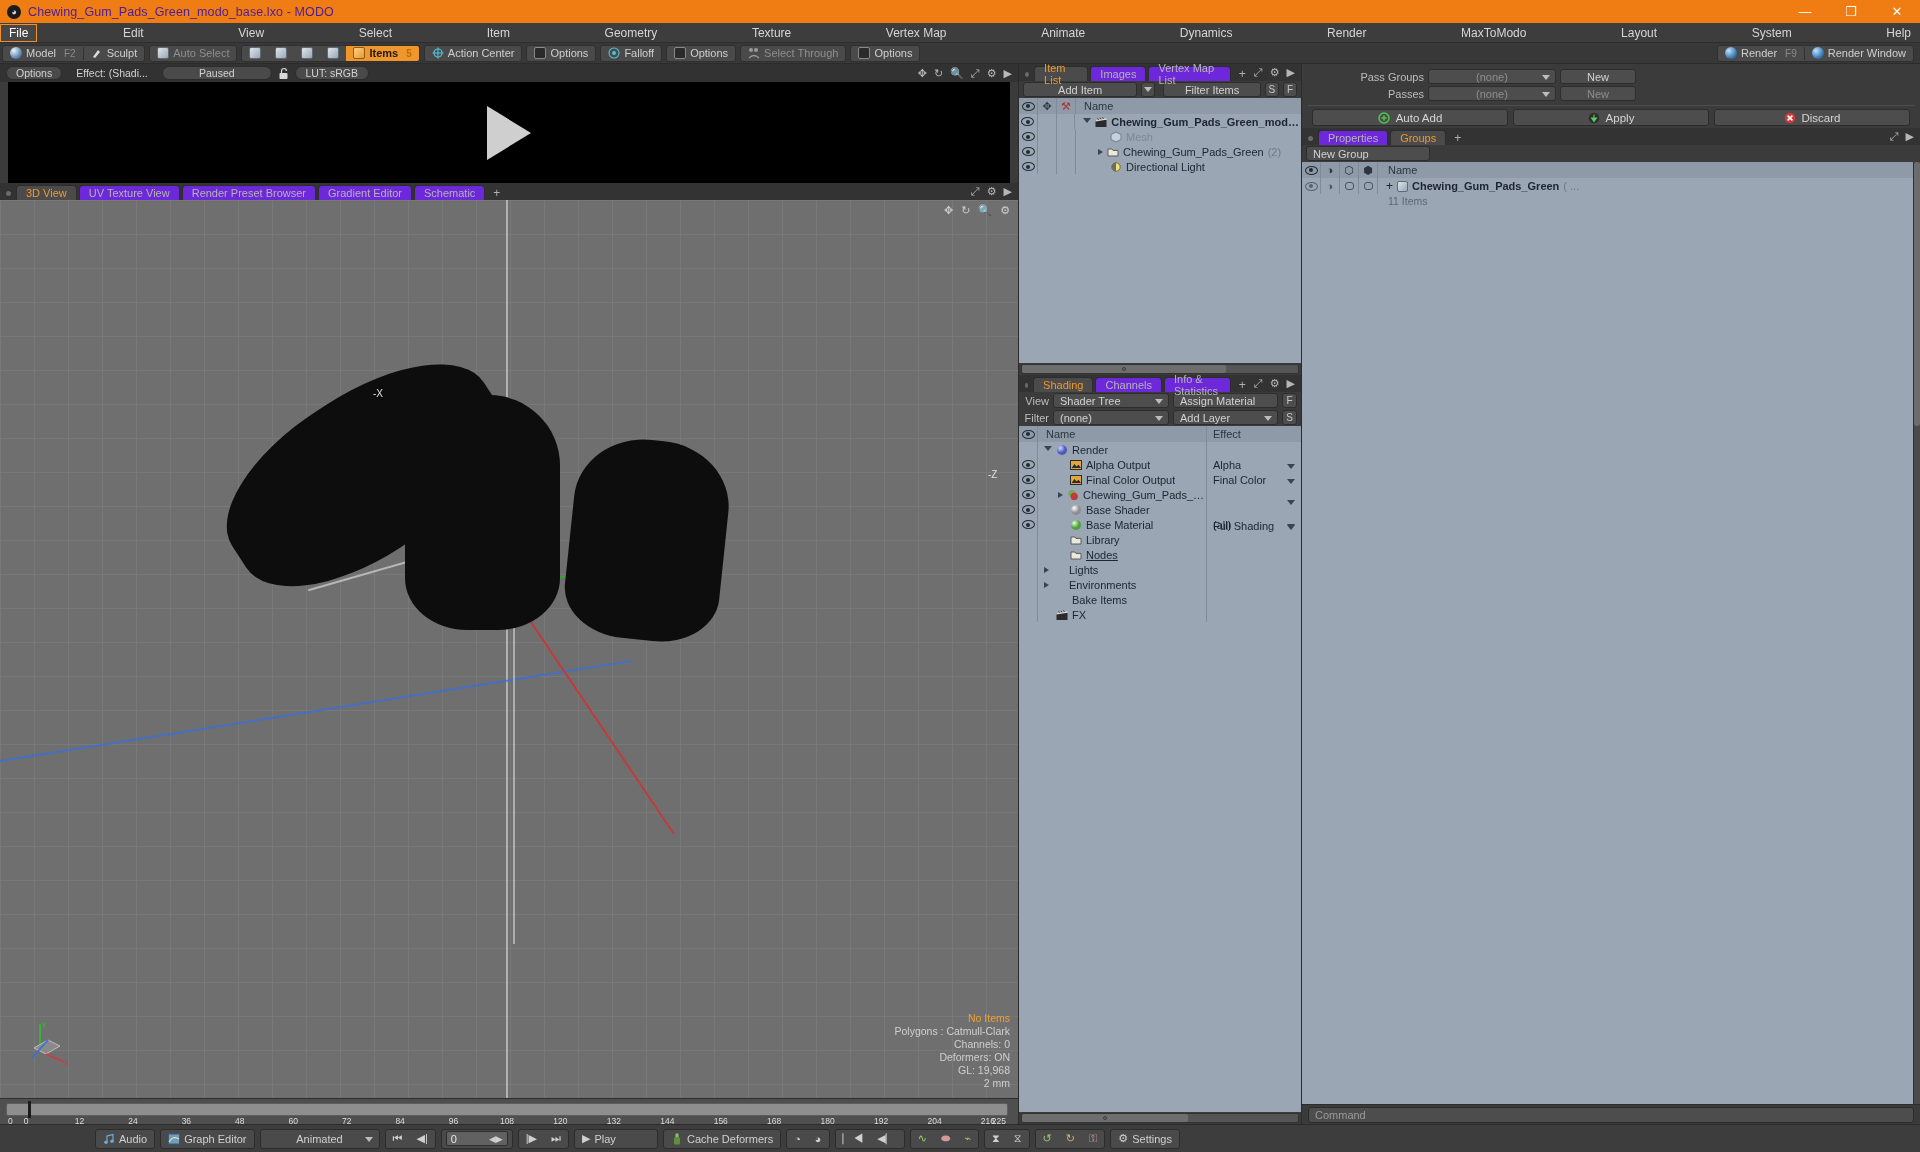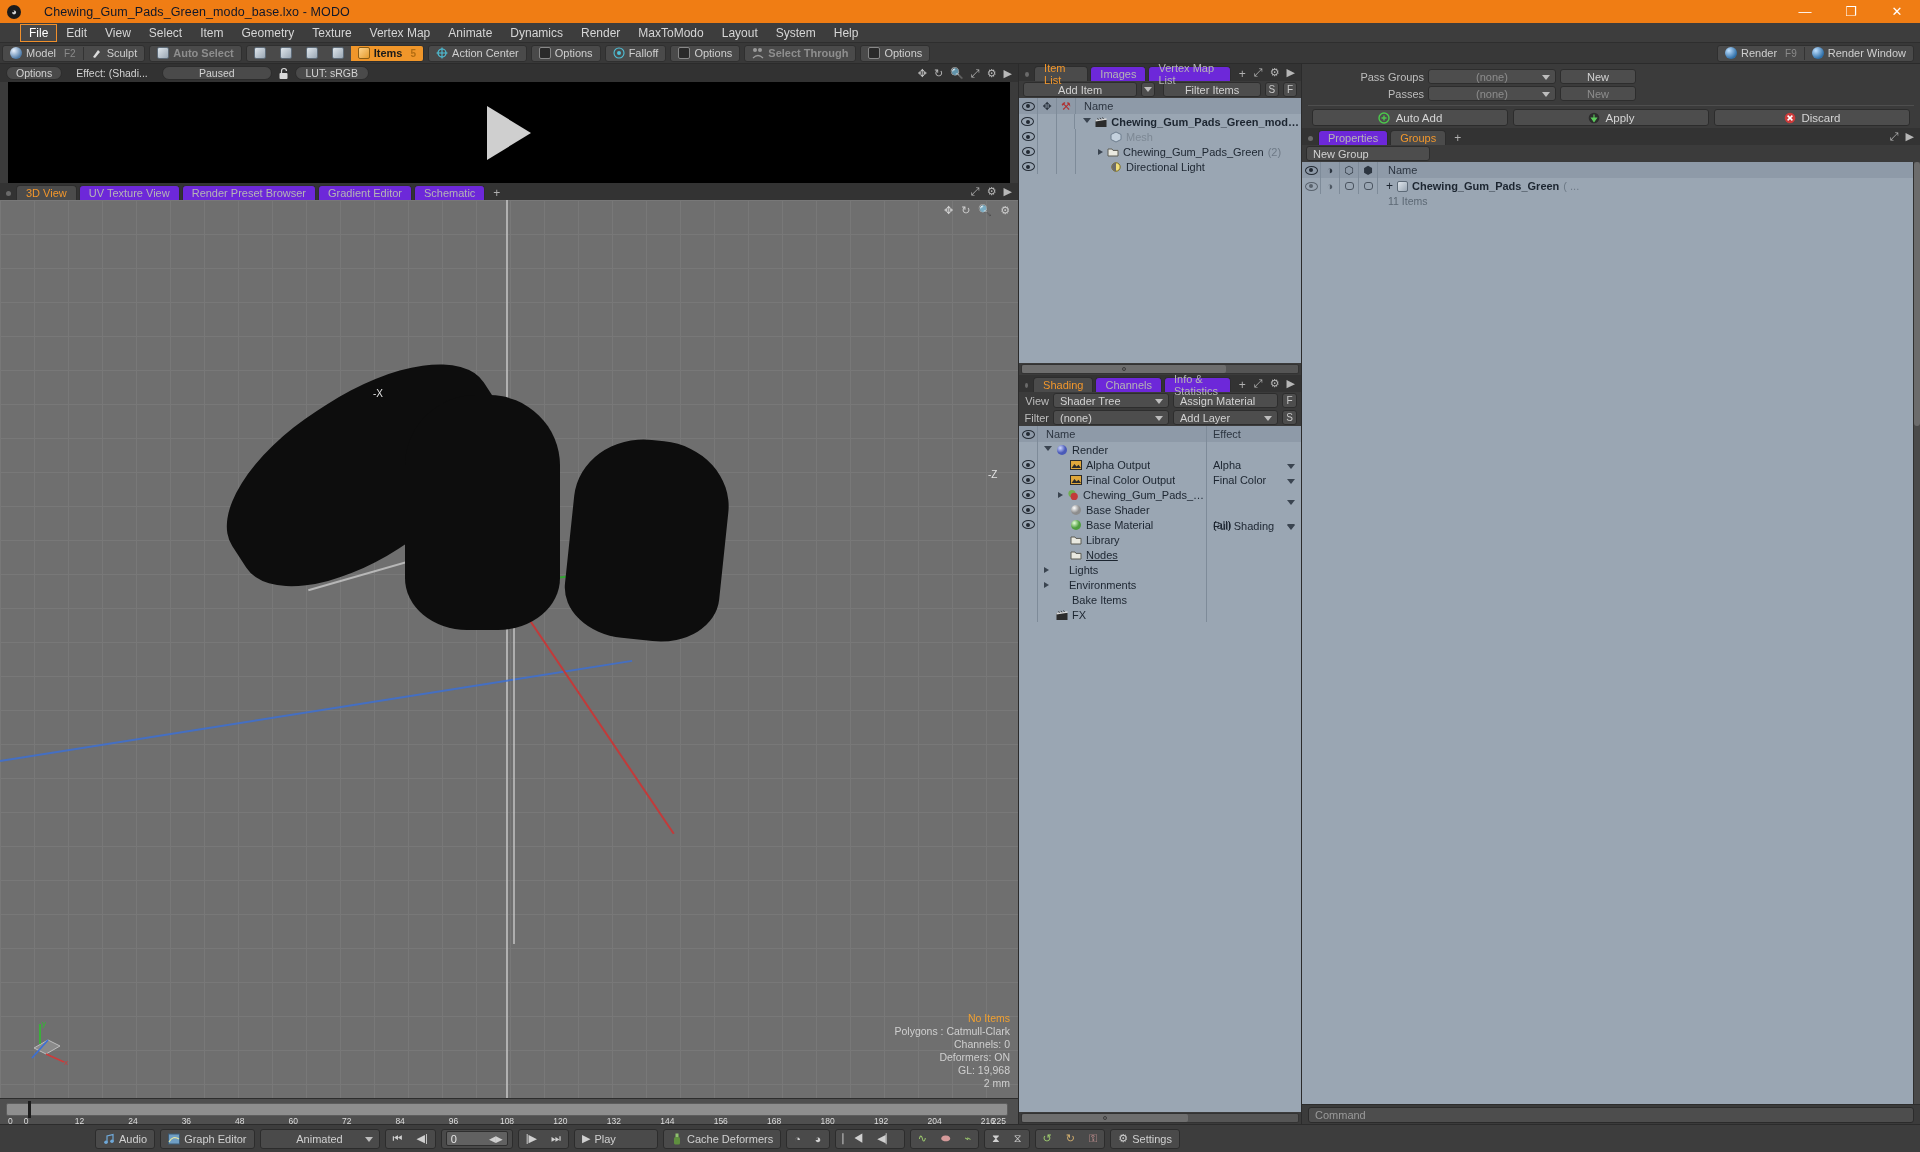--- a/index.html
+++ b/index.html
@@ -6,35 +6,35 @@
   html,body{ width:1920px; height:1152px; overflow:hidden; }
   body{
     font-family:"Liberation Sans", sans-serif;
     background:#3b3b3b; color:#c8c8c8; font-size:12px;
     -webkit-font-smoothing:antialiased;
   }
   
   .titlebar{ height:23px; background:#f07d14; display:flex; align-items:center; }
   .titlebar .appicon{ width:14px;height:14px;border-radius:50%;background:#1b1b1b;margin:0 7px 0 7px;
       display:flex;align-items:center;justify-content:center;color:#d8d8d8;font-size:9px;}
-  .titlebar .ttl{ color:#0f172a; font-size:12.5px; letter-spacing:.1px;margin-left:16px;}
+  .titlebar .ttl{ color:#4c1d95; font-size:12.5px; letter-spacing:.1px;}
   .titlebar .winbtns{ margin-left:auto; display:flex; height:100%; }
   .titlebar .winbtns div{ width:46px;height:100%;display:flex;align-items:center;justify-content:center;color:#fff;font-size:13px;}
   
-  .menubar{ height:20px; background:#3d3d3d; display:flex; align-items:center; padding-left:20px;
-      border-bottom:1px solid #2e2e2e;}
+  .menubar{ height:20px; background:#3d3d3d; display:flex; align-items:center; padding-left:0;
+      border-bottom:1px solid #2e2e2e;justify-content:space-between;}
   .menubar .mi{ padding:2px 9px; font-size:12px; color:#d6d6d6; }
   .menubar .mi.sel{ border:1px solid #f0902c; color:#fff; background:#474747; padding:1px 8px;}
   
   .toolbar{ height:21px; background:#383838; display:flex; align-items:center; gap:0px; padding:0 2px;
      border-bottom:1px solid #2b2b2b;}
   .tgrp{ display:flex; align-items:center; background:#4a4a4a; border:1px solid #2f2f2f; border-radius:3px;
      height:17px; margin-right:4px; overflow:hidden;}
   .tbtn{ display:flex;align-items:center;gap:4px;padding:0 7px;height:100%;color:#cfcfcf;font-size:11px;white-space:nowrap;}
-  .tbtn.dim{ color:#8e8e8e;font-weight:bold;}
+  .tbtn.dim{ color:#8e8e8e;}
   .tbtn.on{ background:#f0962a; color:#1a1a1a; font-weight:bold;}
   .tbtn .key{ color:#8a8a8a; font-size:10px; margin-left:4px;}
   .tbtn.on .key{ color:#b36d12;}
   .sep{ width:1px;height:13px;background:#333;}
   .ic{ width:12px;height:12px;display:inline-block;flex:0 0 auto;}
   .icbox{background:linear-gradient(135deg,#dfe6ec,#9aa7b4);border:1px solid #5d6a77;border-radius:2px;}
   .icbox-o{background:linear-gradient(135deg,#ffd38a,#e59a2d);border:1px solid #8a5c14;border-radius:2px;}
   .icsq{background:#2a2a2a;border:1px solid #888;border-radius:2px;}
   .icsph{background:radial-gradient(circle at 32% 30%,#eaf3ff,#4f7ba8 70%);border-radius:50%;}
   .icblue{background:radial-gradient(circle at 32% 30%,#bfe0ff,#2f6fa8 70%);border-radius:50%;}

